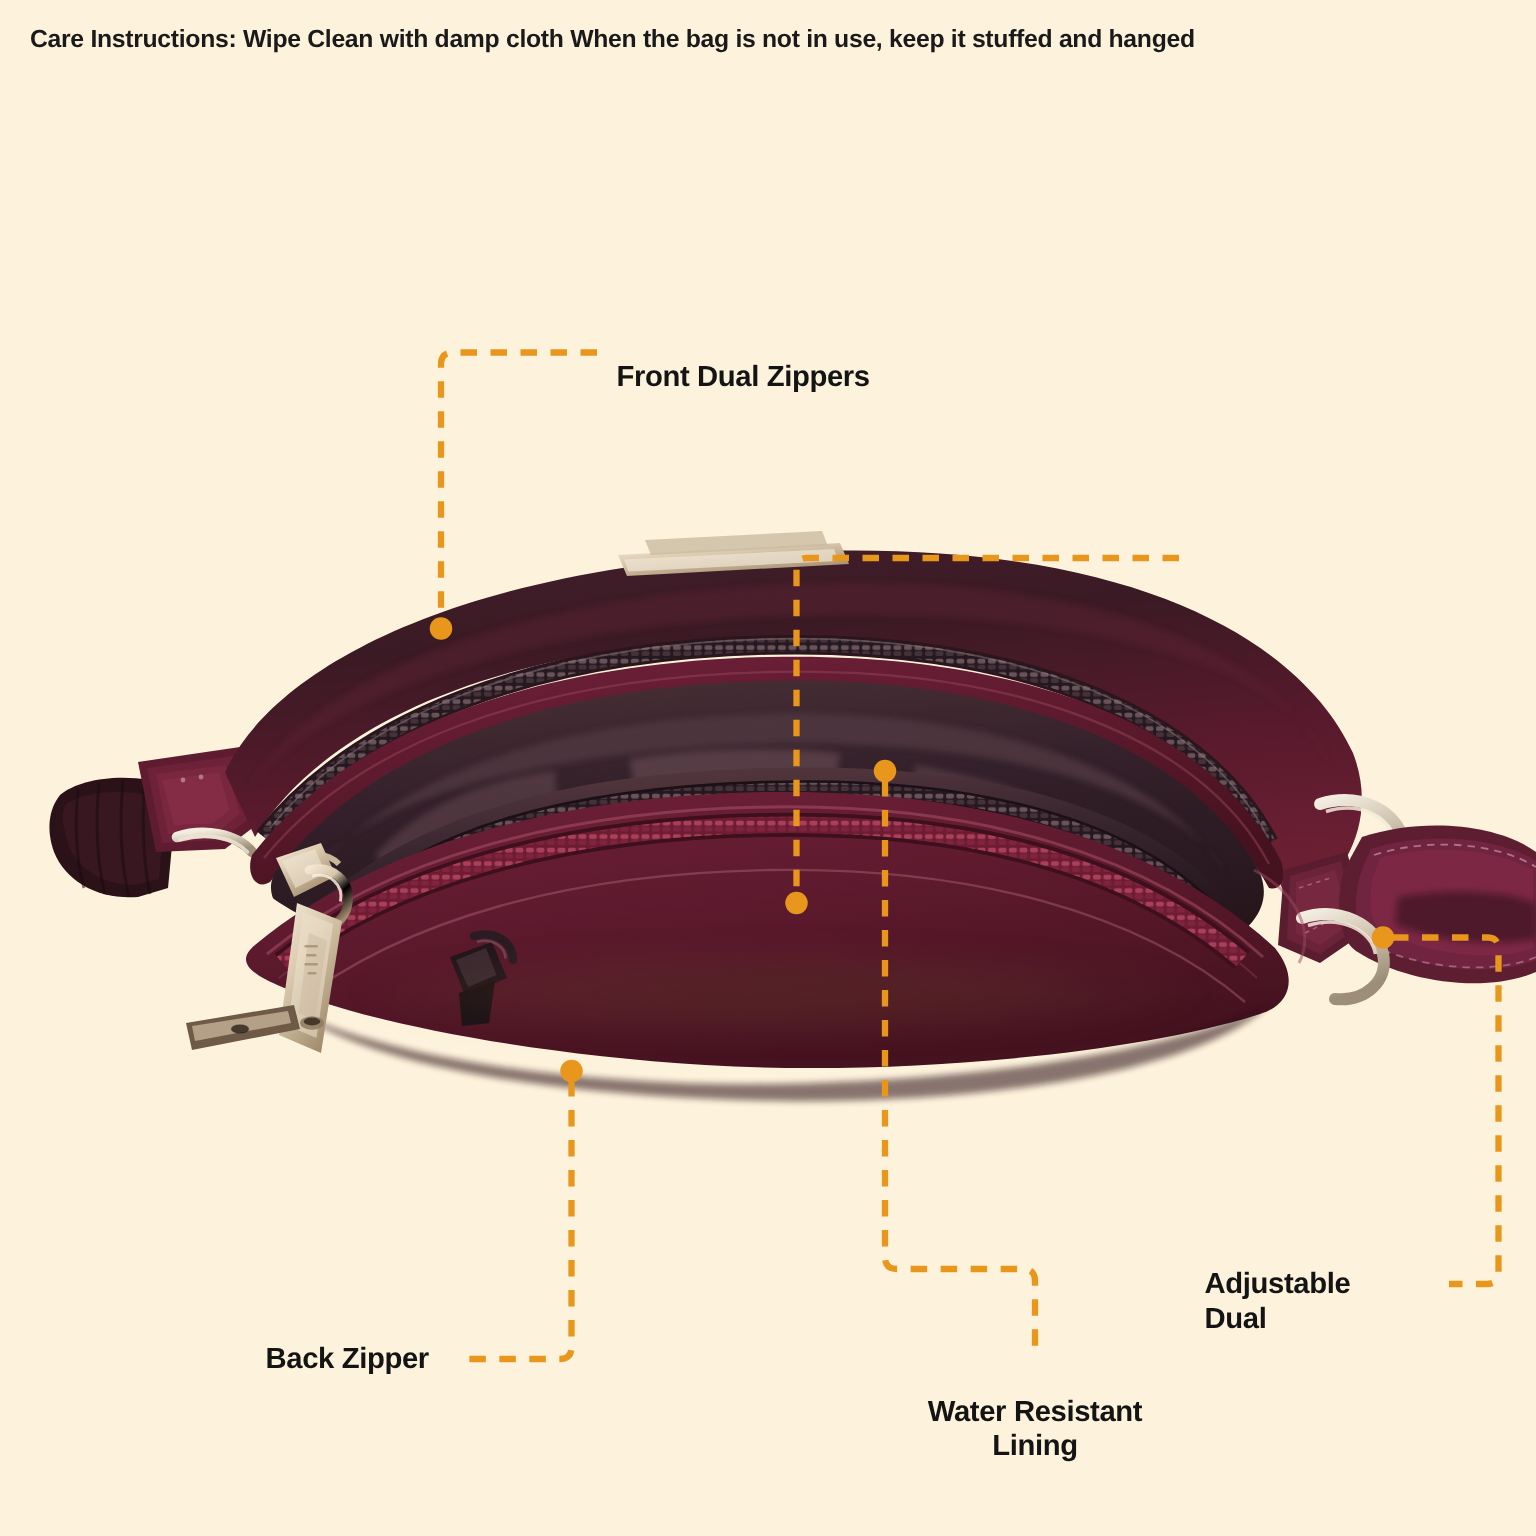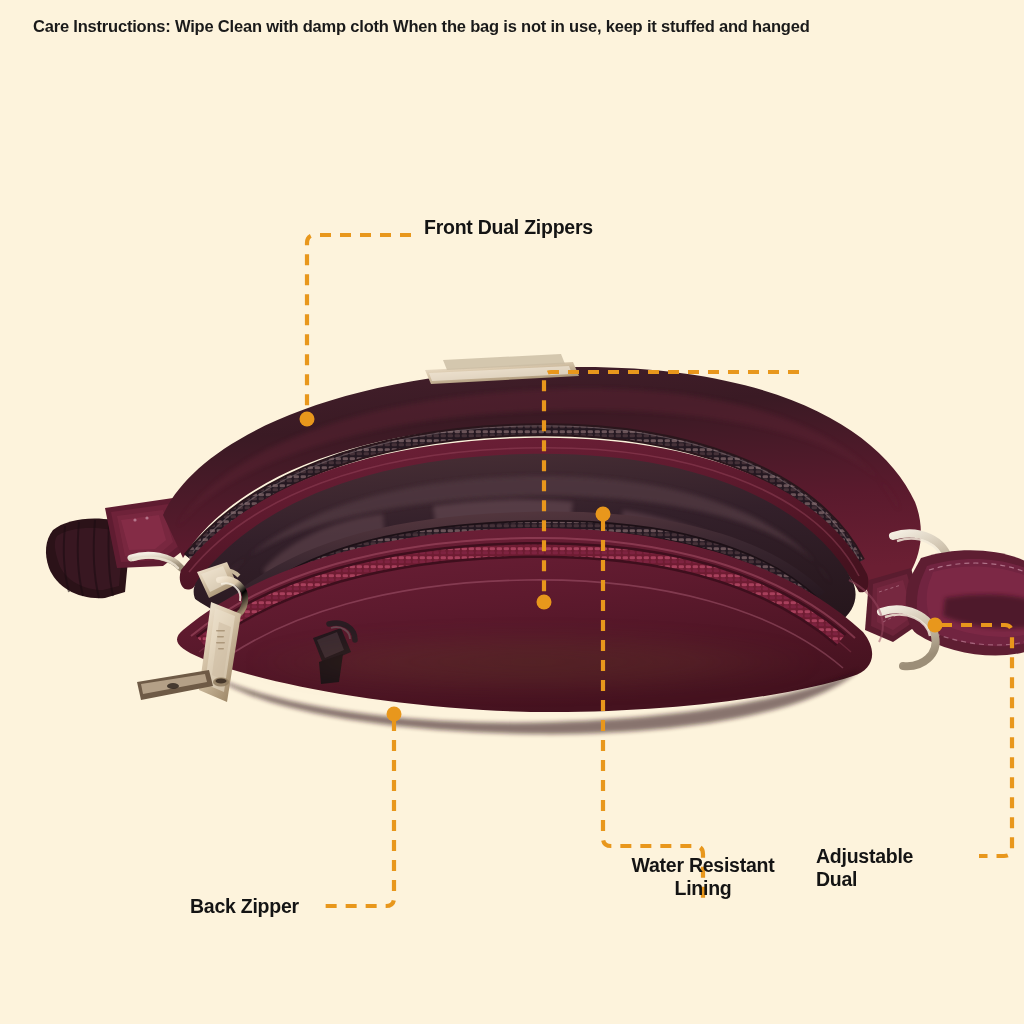--- a/index.html
+++ b/index.html
@@ -3,21 +3,21 @@
 <meta charset="utf-8">
 <style>
   * { margin:0; padding:0; box-sizing:border-box; }
   html,body { width:1024px; height:1024px; }
   body {
     background:#FDF3DC;
     font-family:"Liberation Sans", sans-serif;
     position:relative;
     overflow:hidden;
   }
-  #stage { position:absolute; inset:0; width:836px; height:1024px;margin-left:13px; }
+  #stage { position:absolute; inset:0; width:836px; height:1024px; }
 
   
   .care {
     position:absolute; left:20px; top:14px;
     font-size:16.5px; font-weight:bold; color:#1A1A1A;
     line-height:1.52; letter-spacing:-0.2px; white-space:nowrap;
   }
 
   
   .label {
@@ -317,23 +317,23 @@
     </g>
     <g fill="#E8971C">
       <circle cx="294" cy="419" r="7.5"></circle>
       <circle cx="531" cy="602" r="7.5"></circle>
       <circle cx="922" cy="625" r="7.5"></circle>
       <circle cx="590" cy="514" r="7.5"></circle>
       <circle cx="381" cy="714" r="7.5"></circle>
     </g>
   </svg>
 
-  <div class="label l" style="left:411px; top:216px;">Front Dual Zippers</div>
+  <div class="label l" style="left:411px; top:240px;">Front Dual Zippers</div>
 
 
   <div class="label l" style="left:803px; top:845px;">Adjustable Dual</div>
 
-  <div class="label c" style="left:580px; top:854px; width:220px;">Water Resistant
+  <div class="label c" style="left:580px; top:930px; width:220px;">Water Resistant
 Lining</div>
 
   <div class="label l" style="left:177px; top:895px;">Back Zipper</div>
 
 </div>
 
 </body></html>

